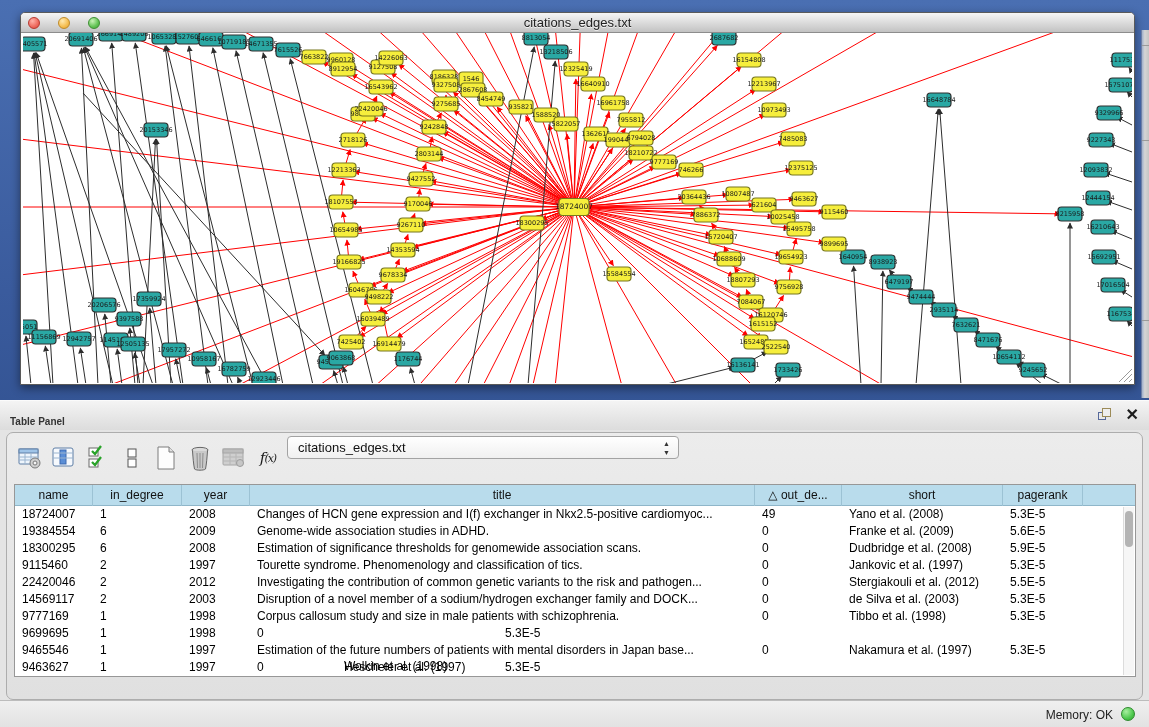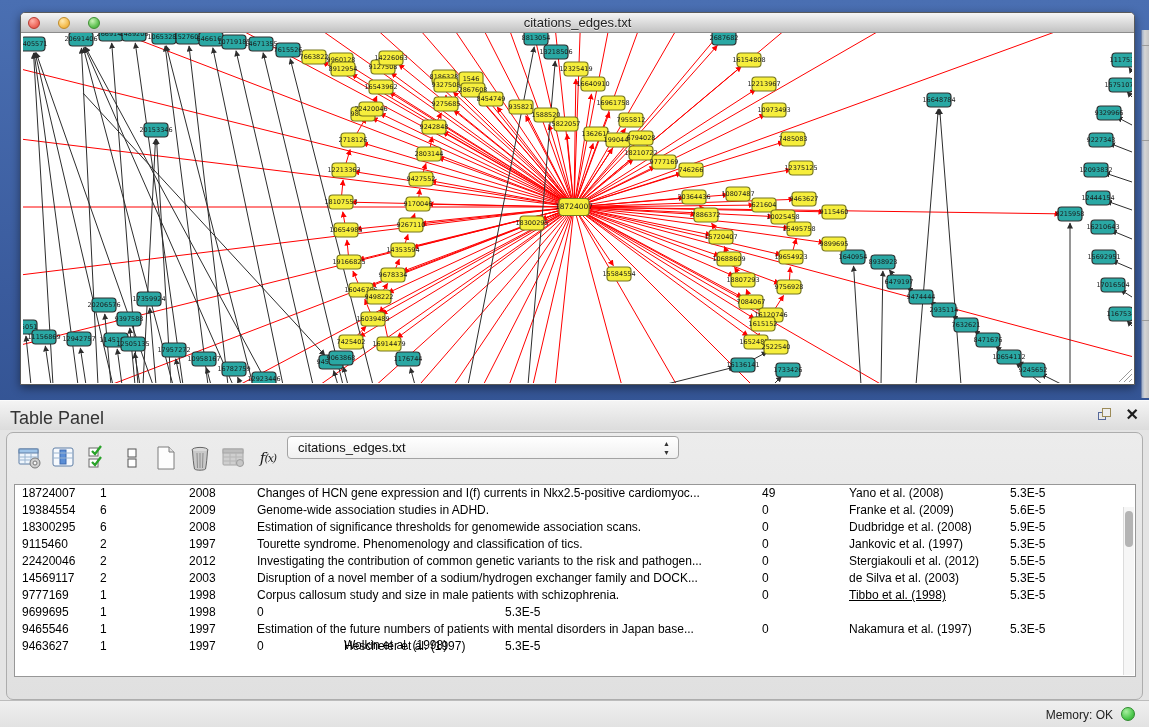--- a/index.html
+++ b/index.html
@@ -26,21 +26,21 @@
 
   
   #edge-strip { position:absolute; right:0; top:30px; width:8px; height:368px;
     background:linear-gradient(90deg,#9fb0cc,#d5d5d5 40%,#c4c4c4); border-left:1px solid #6d7fa5; }
   .edge-line { position:absolute; left:0; right:0; height:1px; background:#9a9a9a; }
 
   
   #table-panel { position:absolute; left:0; top:400px; width:1149px; height:327px; background:#e4e4e4; }
   #panel-header { position:absolute; left:0; top:0; right:0; height:30px;
     background:linear-gradient(180deg,#f4f4f4,#dcdcdc); border-top:1px solid #fbfbfb; }
-  #panel-title { position:absolute; left:10px; top:7px; font-size:18px; color:#333; }
+  #panel-title { position:absolute; left:10px; top:15px; font-size:10px; color:#333;font-weight:bold; }
   #float-icon { position:absolute; right:36px; top:7px; width:16px; height:16px; cursor:default; }
   #float-icon .sq1 { position:absolute; left:1px; top:4px; width:8px; height:8px; border:1px solid #56689a; background:#e9e9e9; }
   #float-icon .sq2 { position:absolute; left:5px; top:0; width:9px; height:9px; border:1px solid #9c8b58; background:#efefef; }
   #panel-close { position:absolute; right:10px; top:4px; font-size:16px; font-weight:bold; color:#1c1c1c; }
 
   #panel-body { position:absolute; left:6px; top:32px; width:1137px; height:268px;
     background:linear-gradient(180deg,#ececec,#e0e0e0); border:1px solid #adadad; border-radius:7px; }
 
   
   #toolbar { position:absolute; left:8px; top:10px; height:30px; display:flex; align-items:center; }
@@ -895,26 +895,36 @@
         </span>
         <span class="tool-btn fx">f<small>(x)</small></span>
       </div>
 
       <div id="combo">
         <span id="combo-text">citations_edges.txt</span>
         <span id="combo-arrows">▲<br>▼</span>
       </div>
 
       <div id="tbl">
+        <div id="thead" style="background: rgb(185, 220, 236);">
+            <div class="th" style="width: 78px; border-right-color: rgb(156, 194, 212);">name</div>
+            <div class="th" style="width: 89px; border-right-color: rgb(156, 194, 212);">in_degree</div>
+            <div class="th" style="width: 68px; border-right-color: rgb(156, 194, 212);">year</div>
+            <div class="th" style="width: 505px; border-right-color: rgb(156, 194, 212);">title</div>
+            <div class="th" style="width: 87px; border-right-color: rgb(156, 194, 212);">△ out_de...</div>
+            <div class="th" style="width: 161px; border-right-color: rgb(156, 194, 212);">short</div>
+            <div class="th" style="width: 80px; border-right-color: rgb(156, 194, 212);">pagerank</div>
+            <div class="th" style="flex: 1 1 auto; border-right: none;"></div>
+          </div>
         <div id="tbody">
             <div class="tr">
               <div class="td" style="width: 78px;">18724007</div>
               <div class="td" style="width: 89px;">1</div>
               <div class="td" style="width: 68px;">2008</div>
-              <div class="td" style="width: 505px;">Changes of HCN gene expression and I(f) currents in Nkx2.5-positive cardiomyoc...</div>
+              <div class="td" style="width: 505px;">Changes of HCN gene expression and I(f) exchanger in Nkx2.5-positive cardiomyoc...</div>
               <div class="td" style="width: 87px;">49</div>
               <div class="td" style="width: 161px;">Yano et al. (2008)</div>
               <div class="td" style="width: 80px;">5.3E-5</div>
             </div>
             <div class="tr">
               <div class="td" style="width: 78px;">19384554</div>
               <div class="td" style="width: 89px;">6</div>
               <div class="td" style="width: 68px;">2009</div>
               <div class="td" style="width: 505px;">Genome-wide association studies in ADHD.</div>
               <div class="td" style="width: 87px;">0</div>
@@ -956,21 +966,21 @@
               <div class="td" style="width: 87px;">0</div>
               <div class="td" style="width: 161px;">de Silva et al. (2003)</div>
               <div class="td" style="width: 80px;">5.3E-5</div>
             </div>
             <div class="tr">
               <div class="td" style="width: 78px;">9777169</div>
               <div class="td" style="width: 89px;">1</div>
               <div class="td" style="width: 68px;">1998</div>
               <div class="td" style="width: 505px;">Corpus callosum study and size in male patients with schizophrenia.</div>
               <div class="td" style="width: 87px;">0</div>
-              <div class="td" style="width: 161px; text-decoration: underline;">Tibbo et al. (1998)</div>
+              <div class="td" style="width: 161px;">Tibbo et al. (1998)</div>
               <div class="td" style="width: 80px;">5.3E-5</div>
             </div>
             <div class="tr">
               <div class="td" style="width: 78px;">9699695</div>
               <div class="td" style="width: 89px;">1</div>
               <div class="td" style="width: 68px;">1998</div>
               <div class="td" style="width: 87px;">0</div>
               <div class="td" style="width: 161px; margin-top: 33px;">Wolkin et al. (1998)</div>
               <div class="td" style="width: 80px;">5.3E-5</div>
             </div>

